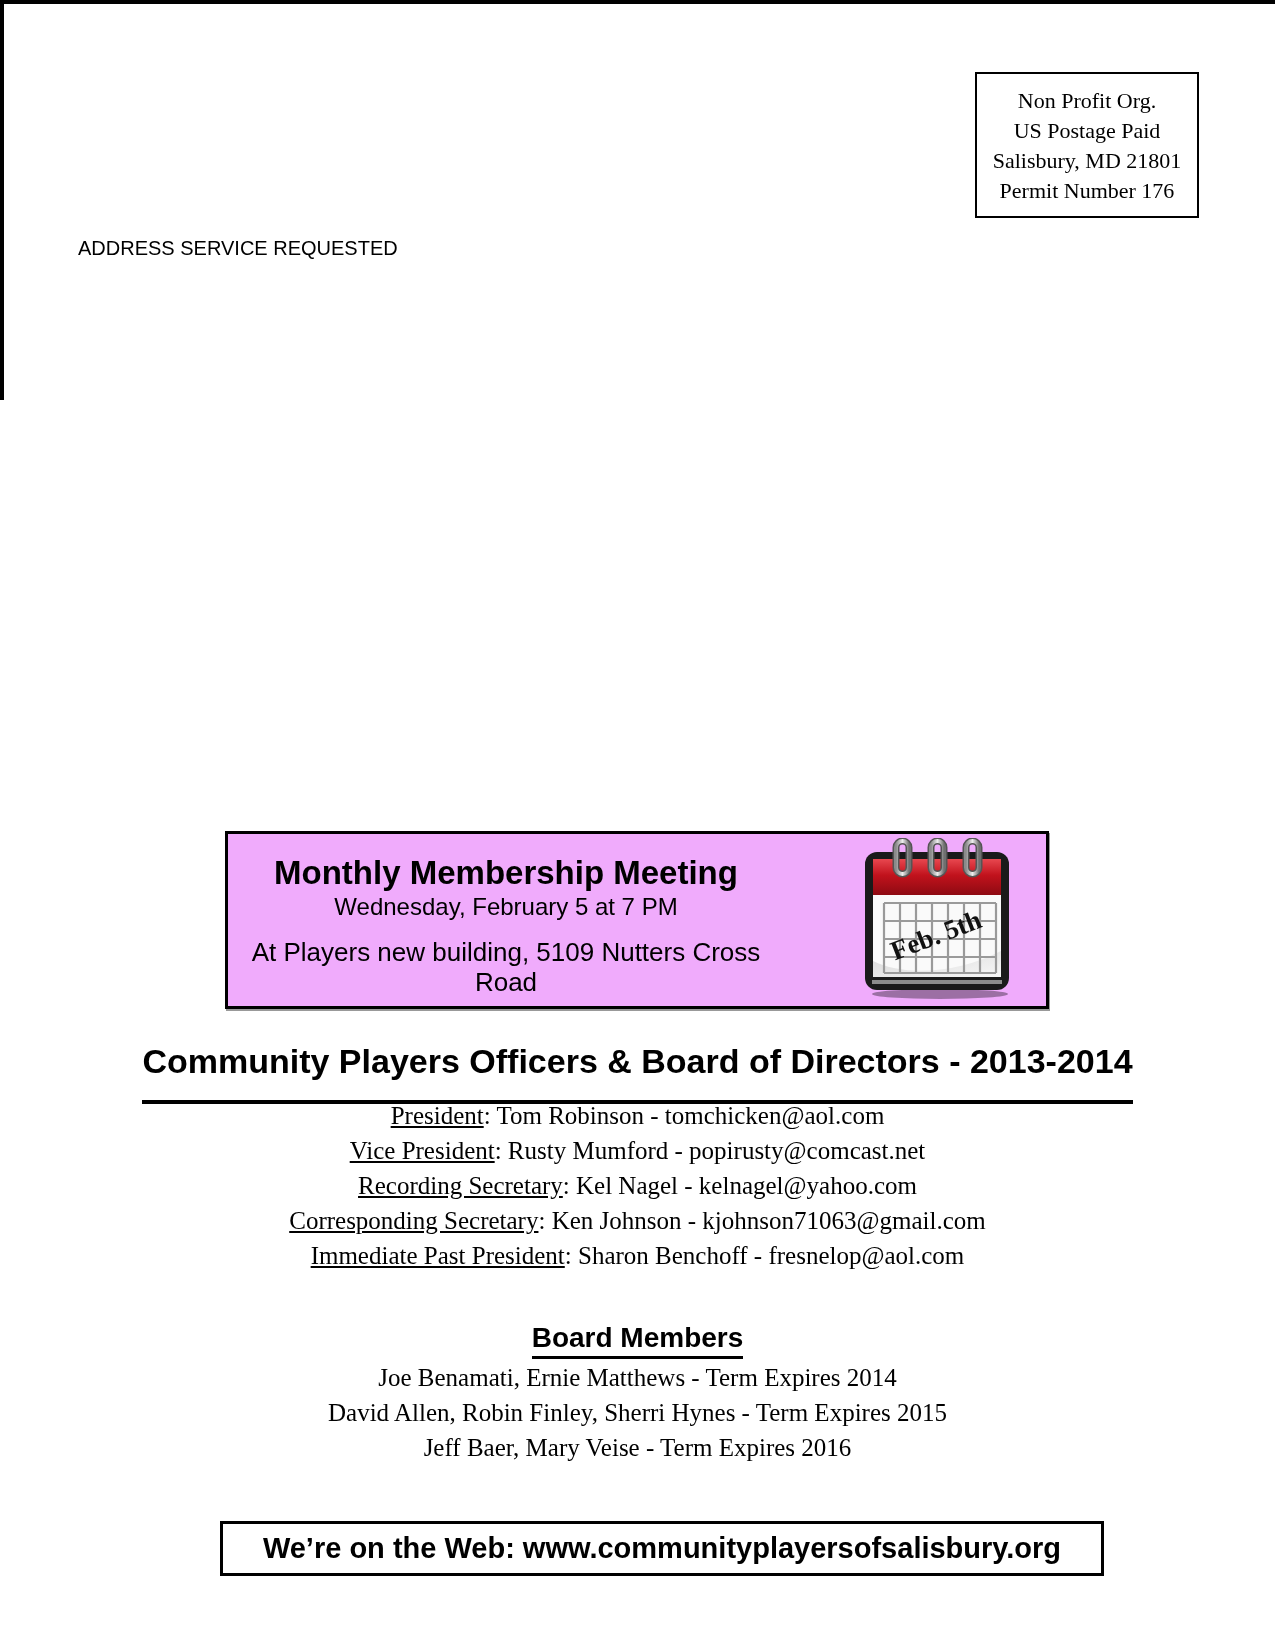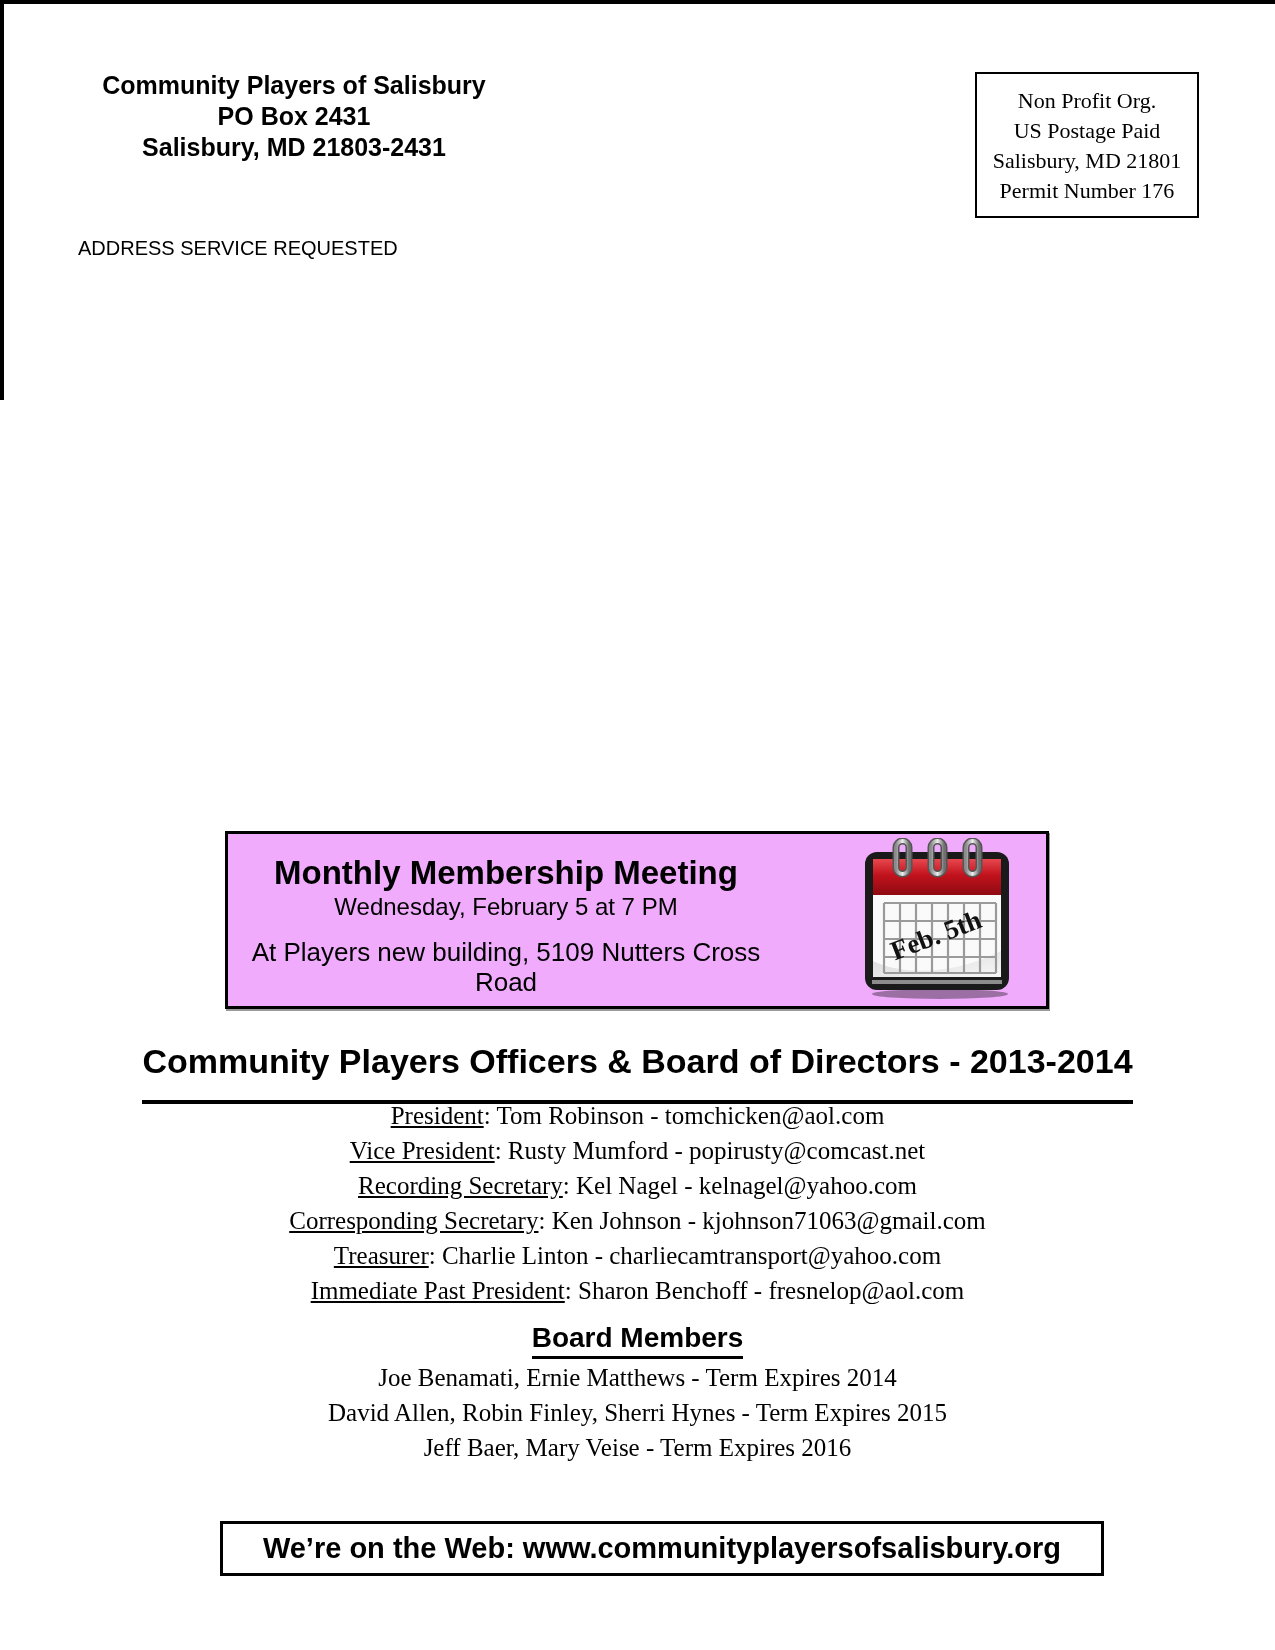--- a/index.html
+++ b/index.html
@@ -66,25 +66,20 @@
   }
 </style>
 </head>
 <body>
 
 <div class="page">
 
   <div class="border-top"></div>
   <div class="border-left"></div>
 
-  <div class="return-address">
-    <div>Community Players of Salisbury</div>
-    <div>PO Box 2431</div>
-    <div>Salisbury, MD 21803-2431</div>
-  </div>
 
   <div class="postage-box">
     <div>Non Profit Org.</div>
     <div>US Postage Paid</div>
     <div>Salisbury, MD 21801</div>
     <div>Permit Number 176</div>
   </div>
 
   <div class="address-service">ADDRESS SERVICE REQUESTED</div>
 
@@ -150,23 +145,20 @@
     <div class="officer-row">
       <span class="officer-role">Vice President</span><span>: Rusty Mumford - popirusty@comcast.net</span>
     </div>
     <div class="officer-row">
       <span class="officer-role">Recording Secretary</span><span>: Kel Nagel - kelnagel@yahoo.com</span>
     </div>
     <div class="officer-row">
       <span class="officer-role">Corresponding Secretary</span><span>: Ken Johnson - kjohnson71063@gmail.com</span>
     </div>
     <div class="officer-row">
-      <span class="officer-role">Treasurer</span><span>: Charlie Linton - charliecamtransport@yahoo.com</span>
-    </div>
-    <div class="officer-row">
       <span class="officer-role">Immediate Past President</span><span>: Sharon Benchoff - fresnelop@aol.com</span>
     </div>
   </div>
 
   <div class="board-heading">
     <span class="u">Board Members</span>
   </div>
   <div class="board-list">
     <div class="board-row">Joe Benamati, Ernie Matthews - Term Expires 2014</div>
     <div class="board-row">David Allen, Robin Finley, Sherri Hynes - Term Expires 2015</div>

